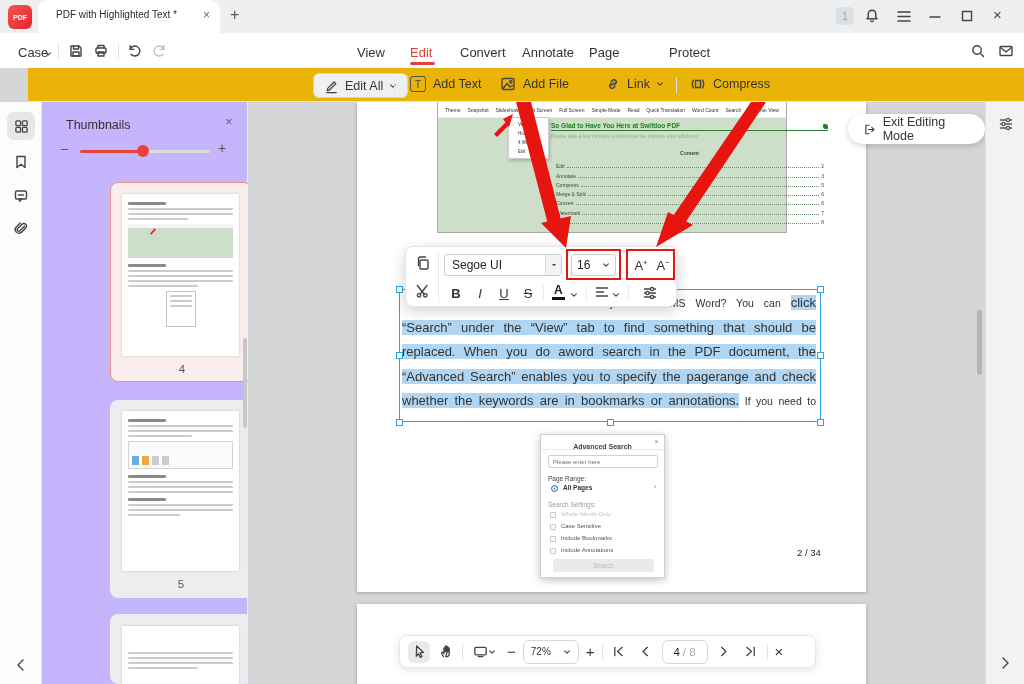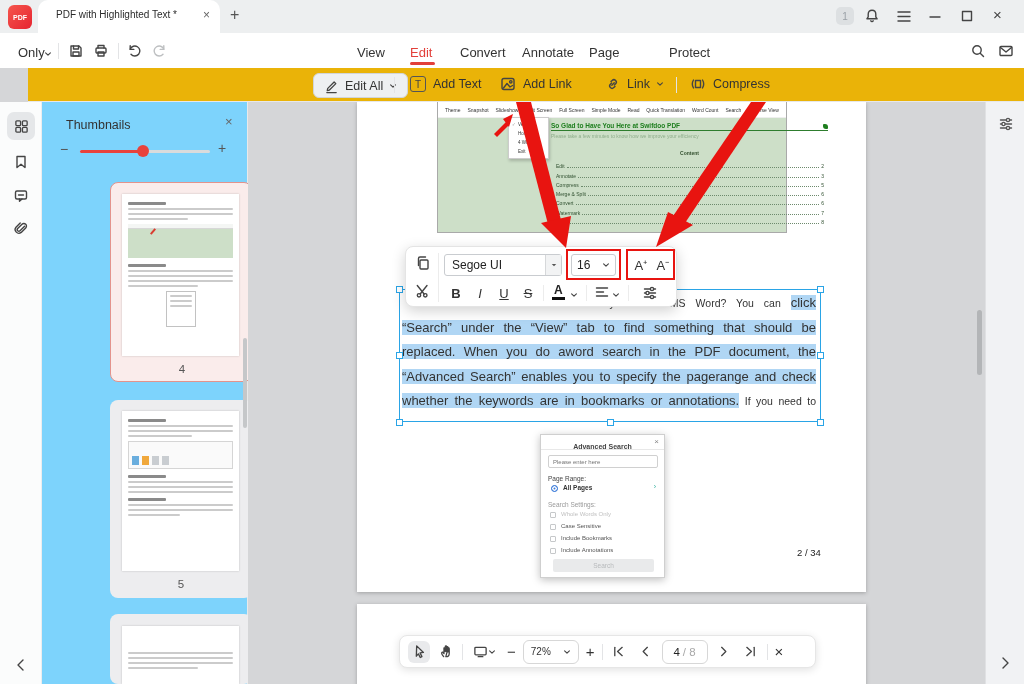--- a/index.html
+++ b/index.html
@@ -8,21 +8,21 @@
   svg.ic { stroke:#444; fill:none; stroke-width:1.4; stroke-linecap:round; stroke-linejoin:round; display:block; }
   .titlebar { left:0; top:0; width:1024px; height:33px; background:#edeff0; }
   .tab { left:38px; top:0; width:182px; height:33px; background:#fff; border-radius:10px 10px 0 0; }
   .tab-title { left:18px; top:9px; font-size:10px; color:#2b2b2b; }
   .menubar { left:0; top:33px; width:1024px; height:35px; background:#fff; }
   .menu-item { top:12px; font-size:13px; color:#333; }
   .editbar { left:0; top:68px; width:1024px; height:34px; background:#eab308; border-bottom:1px solid #e7e8e9;margin-left:28px; }
   .tool-label { font-size:12.5px; color:#333; }
   .sep-v { width:1px; height:16px; background:#e3e4e6; }
   .rail-left { left:0; top:102px; width:42px; height:582px; background:#fbfcfc; border-right:1px solid #ededee; }
-  .thumbpanel { left:42px; top:102px; width:206px; height:582px; background:#7dd3fc; border-right:1px solid #e8e9ea; }
+  .thumbpanel { left:42px; top:102px; width:206px; height:582px; background:#c4b5fd; border-right:1px solid #e8e9ea; }
   .thumb-card { left:68px; width:142px; border-radius:8px; }
   .thumb-num { width:142px; text-align:center; font-size:11.5px; color:#555; }
   .m-line { height:2px; background:#cbcbcb; margin:3px 6px 0 6px; border-radius:1px; }
   .m-bold { height:3px; background:#8a8a8a; margin:4px 6px 0 6px; width:38px; border-radius:1px; }
   .docarea { left:248px; top:102px; width:737px; height:582px; background:#d5d6d8; overflow:hidden; }
   .pdf-page { background:#fff; box-shadow:0 1px 4px rgba(0,0,0,.25); }
   .emb-label { font-size:5px; color:#333; white-space:nowrap; }
   .toc-row { display:flex; align-items:flex-end; font-size:5px; color:#2f4f2f; height:9.3px; }
   .toc-dots { flex:1; border-bottom:1px dotted #6d8a6d; margin:0 2px 1px 2px; }
   .fmt-btn { display:flex; align-items:center; justify-content:center; border-radius:4px; }
@@ -59,21 +59,21 @@
   <svg class="abs ic" style="left:928px;top:11px;" width="14" height="12" viewBox="0 0 14 12">
       <path d="M2 6h10"></path>
     </svg>
   <svg class="abs ic" style="left:960px;top:9px;" width="14" height="14" viewBox="0 0 14 14">
       <rect x="2.5" y="2.5" width="9" height="9"></rect>
     </svg>
   <span class="abs" style="left:993px;top:6px;font-size:15px;color:#444;">×</span>
 </header>
 
 <nav class="abs menubar">
-  <span class="abs menu-item" style="left:18px;">Only</span>
+  <span class="abs menu-item" style="left:18px;">Case</span>
   <svg class="abs ic chev" style="left:44px;top:17px;" viewBox="0 0 10 8">
       <path d="M2 2.5 5 5.5 8 2.5"></path>
     </svg>
   <div class="abs sep-v" style="left:58px;top:10px;"></div>
   <svg class="abs ic" style="left:68px;top:10px;" width="16" height="16" viewBox="0 0 16 16">
       <path d="M3 3h8l2 2v8H3z"></path>
       <path d="M5.5 3v3h5V3"></path>
       <rect x="5" y="9" width="6" height="4"></rect>
     </svg>
   <svg class="abs ic" style="left:93px;top:10px;" width="16" height="16" viewBox="0 0 16 16">
@@ -124,21 +124,21 @@
   <div class="abs" style="left:382px;top:8px;display:flex;align-items:center;gap:7px;">
     <span style="width:16px;height:16px;border:1.3px solid #555;border-radius:3px;font-size:10px;color:#444;display:flex;align-items:center;justify-content:center;">T</span>
     <span class="tool-label">Add Text</span>
   </div>
   <div class="abs" style="left:472px;top:8px;display:flex;align-items:center;gap:7px;">
     <svg class="ic" width="16" height="16" viewBox="0 0 16 16">
         <rect x="2" y="2.5" width="12" height="11" rx="2"></rect>
         <circle cx="10.8" cy="5.8" r="1.2"></circle>
         <path d="M3.5 12 7 7.5 10 11l2.5-1.5"></path>
       </svg>
-    <span class="tool-label">Add Link</span>
+    <span class="tool-label">Add File</span>
   </div>
   <div class="abs" style="left:577px;top:8px;display:flex;align-items:center;gap:6px;">
     <svg class="ic" width="16" height="16" viewBox="0 0 16 16">
         <path d="M6.8 9.2l2.4-2.4"></path>
         <path d="M6 5.6l1.2-1.2a2.4 2.4 0 0 1 3.4 3.4L9.4 9"></path>
         <path d="M6.6 7 5.4 8.2a2.4 2.4 0 0 0 3.4 3.4L10 10.4"></path>
       </svg>
     <span class="tool-label">Link</span>
     <svg class="ic chev" viewBox="0 0 10 8">
         <path d="M2 2.5 5 5.5 8 2.5"></path>
@@ -416,20 +416,28 @@
       <span class="abs" style="left:20px;top:88px;font-size:6px;color:#555;">Case Sensitive</span>
     <span class="abs cb" style="left:9px;top:101px;"></span>
       <span class="abs" style="left:20px;top:100px;font-size:6px;color:#555;">Include Bookmarks</span>
     <span class="abs cb" style="left:9px;top:113px;"></span>
       <span class="abs" style="left:20px;top:112px;font-size:6px;color:#555;">Include Annotations</span>
     <div class="abs" style="left:12px;top:124px;width:101px;height:13px;background:#e9eaeb;border-radius:2px;text-align:center;font-size:6.5px;color:#b8babc;line-height:13px;">Search</div>
   </div>
 
   <span class="abs" style="left:549px;top:445px;font-size:9.5px;font-weight:normal;color:#222;">2 / 34</span>
 
+  <div class="abs" style="left:600px;top:12px;height:30px;display:flex;align-items:center;gap:7px;padding:0 14px;background:#fff;border-radius:16px;box-shadow:0 2px 6px rgba(0,0,0,.18);z-index:20;">
+    <svg class="ic" width="15" height="15" viewBox="0 0 16 16">
+        <path d="M8.5 3H4.5v10h4"></path>
+        <path d="M7.5 8h6"></path>
+        <path d="M11.5 5.5 14 8l-2.5 2.5"></path>
+      </svg>
+    <span style="font-size:12.5px;color:#333;">Exit Editing Mode</span>
+  </div>
 
   <div class="abs" style="left:729px;top:208px;width:5px;height:65px;background:#b3b5b7;border-radius:3px;"></div>
 
   <div class="abs" style="left:151px;top:533px;width:417px;height:33px;background:#fff;border:1px solid #e6e6e6;border-radius:8px;box-shadow:0 2px 8px rgba(0,0,0,.12);display:flex;align-items:center;gap:5px;padding:0 8px;z-index:30;">
     <span class="bt-ic" style="background:#e9eaec;">
         <svg class="ic" width="15" height="15" viewBox="0 0 16 16">
           <path d="M5 2l7.2 7-3.6.5 2 4-1.8.9-2-3.9L4.6 13z"></path>
         </svg>
       </span>
     <span class="bt-ic">

